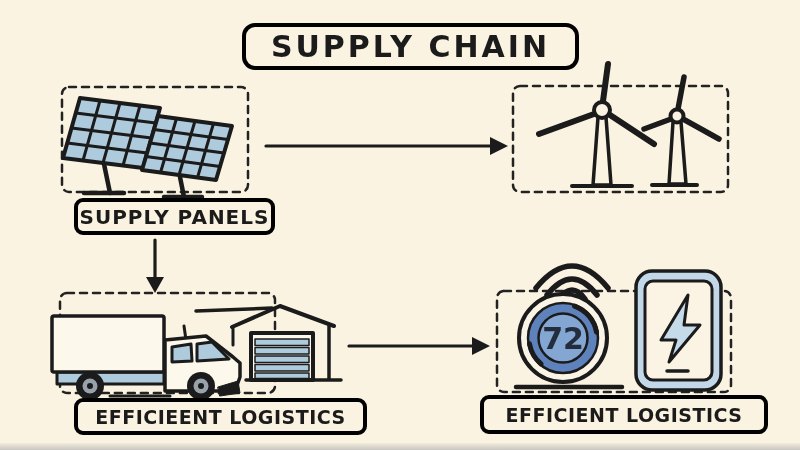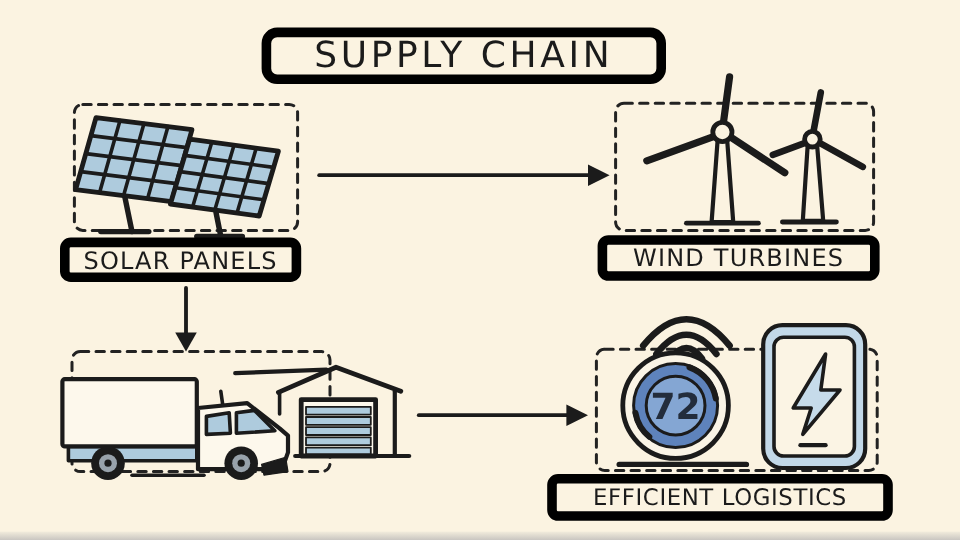--- a/index.html
+++ b/index.html
@@ -5,22 +5,22 @@
   html,body { margin:0; padding:0; }
   .stage {
     position:relative; width:800px; height:450px;
     background:#FBF3E1; overflow:hidden;
     font-family:"DejaVu Sans","Liberation Sans",sans-serif;
     color:#1B1B1B;
   }
   .art { position:absolute; left:0; top:0; width:800px; height:450px; }
   .box {
     position:absolute; display:flex; align-items:center; justify-content:center;
-    background:#FBF3E1; border:8px solid #000000; border-radius:9px;
-    font-weight:normal; white-space:nowrap; box-sizing:border-box;
+    background:#FBF3E1; border:4px solid #000000; border-radius:9px;
+    font-weight:bold; white-space:nowrap; box-sizing:border-box;margin-left:24px;
   }
   .title-box { left:218px; top:23px; width:337px; height:47px; border-radius:13px;
                font-size:30px; letter-spacing:3px; }
   .label-solar     { left:50px;  top:198px; width:201px; height:37px; font-size:20px; letter-spacing:1px; }
   .label-wind      { left:498px; top:196px; width:235px; height:38px; font-size:20px; letter-spacing:1px; }
   .label-logistics { left:50px;  top:398px; width:293px; height:37px; font-size:19px; letter-spacing:0.5px; }
   .label-smart     { left:456px; top:395px; width:288px; height:39px; font-size:19px; letter-spacing:0.5px; }
   .bottom-strip {
     position:absolute; left:0; bottom:0; width:800px; height:7px;
     background:linear-gradient(to bottom,#f2ecdc,#c9c6c1);
@@ -154,26 +154,26 @@
       <line x1="349" y1="346" x2="474" y2="346" stroke="#1B1B1B" stroke-width="3.2"></line>
       <polygon points="472,337 490,346 472,355" fill="#1B1B1B"></polygon>
     </g>
   </svg>
 
   <div class="box title-box">
     <span>SUPPLY CHAIN</span>
   </div>
 
   <div class="box label-solar">
-    <span>SOLAR PANELS</span>
+    <span>SUPPLY PANELS</span>
   </div>
 
-  <div class="box label-wind">
-    <span>WIND TURBINES</span>
+
+  <div class="box label-logistics">
+    <span>EFFICIEENT LOGISTICS</span>
   </div>
-
 
   <div class="box label-smart">
     <span>EFFICIENT LOGISTICS</span>
   </div>
 
   <div class="bottom-strip"></div>
 </div>
 
 </body></html>

